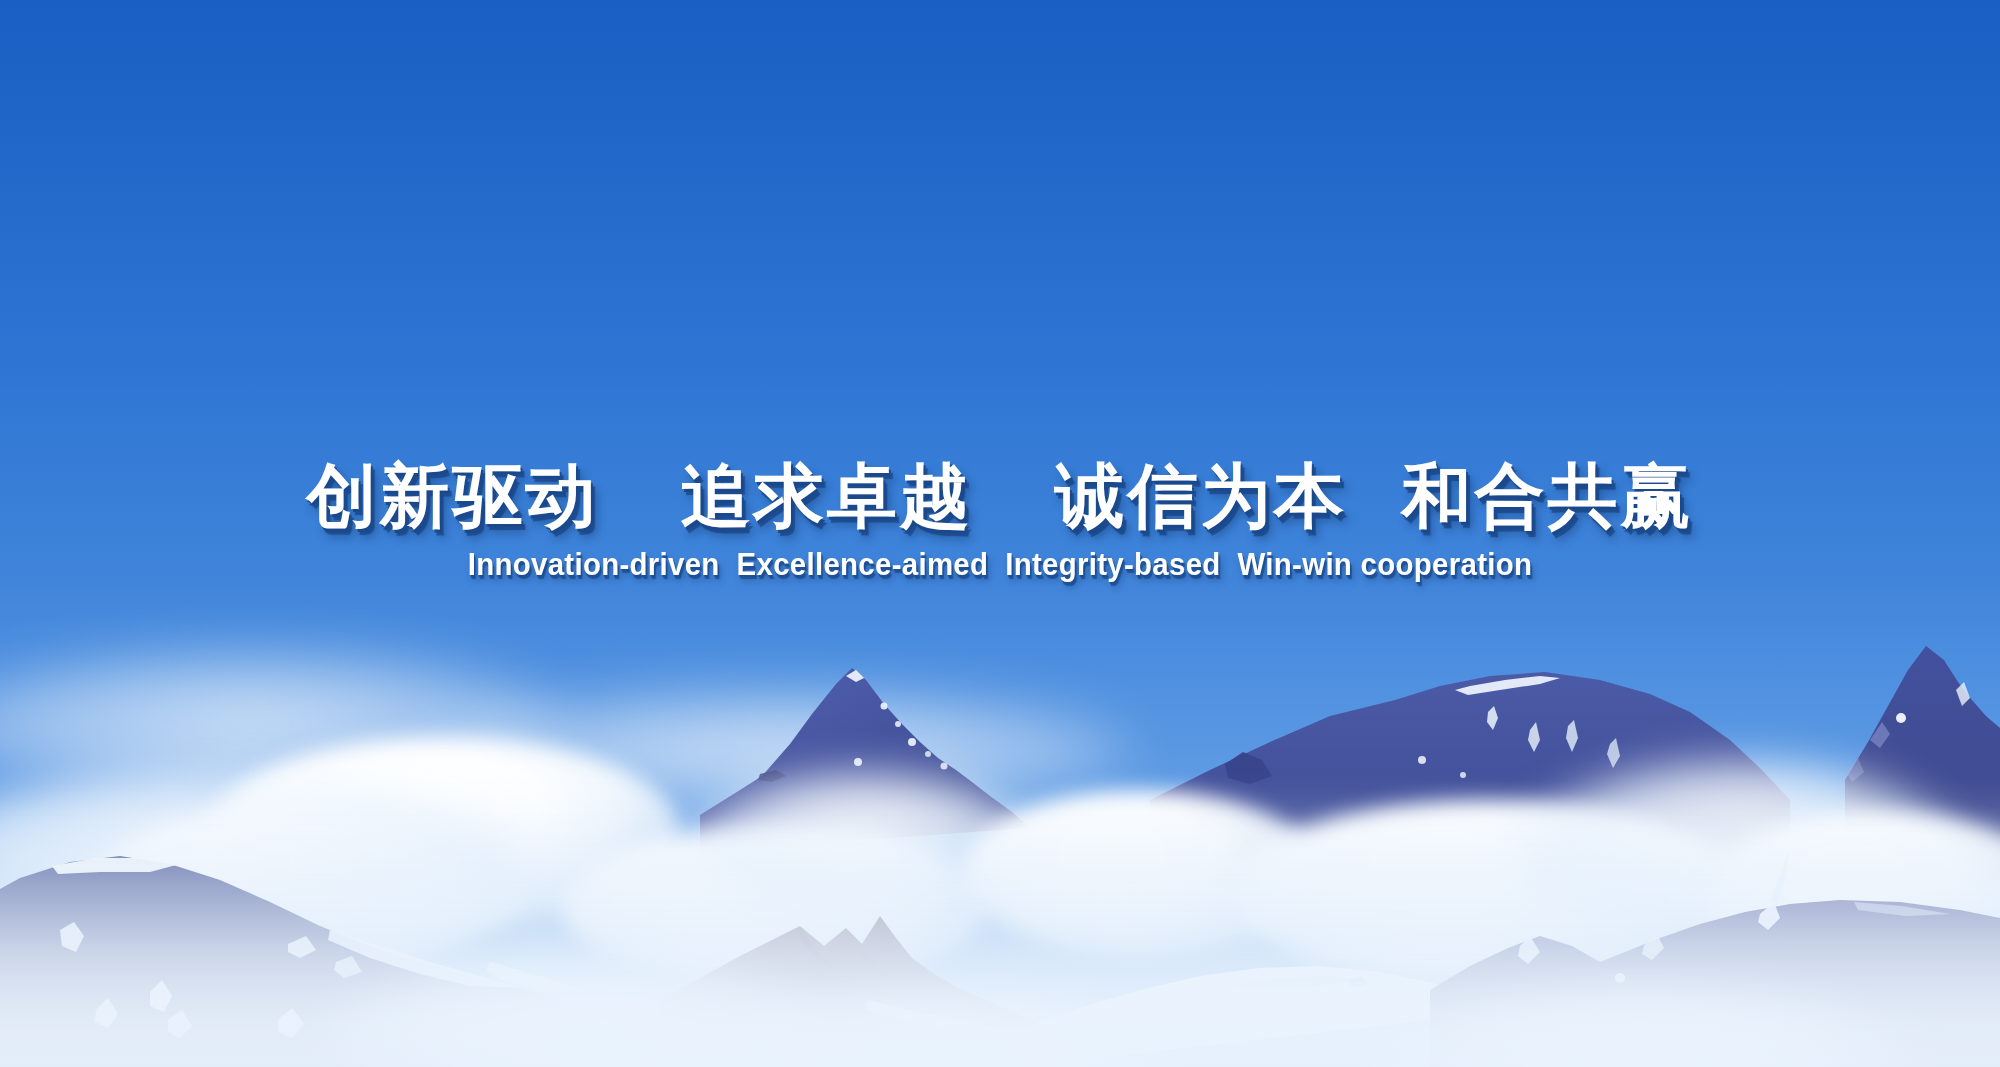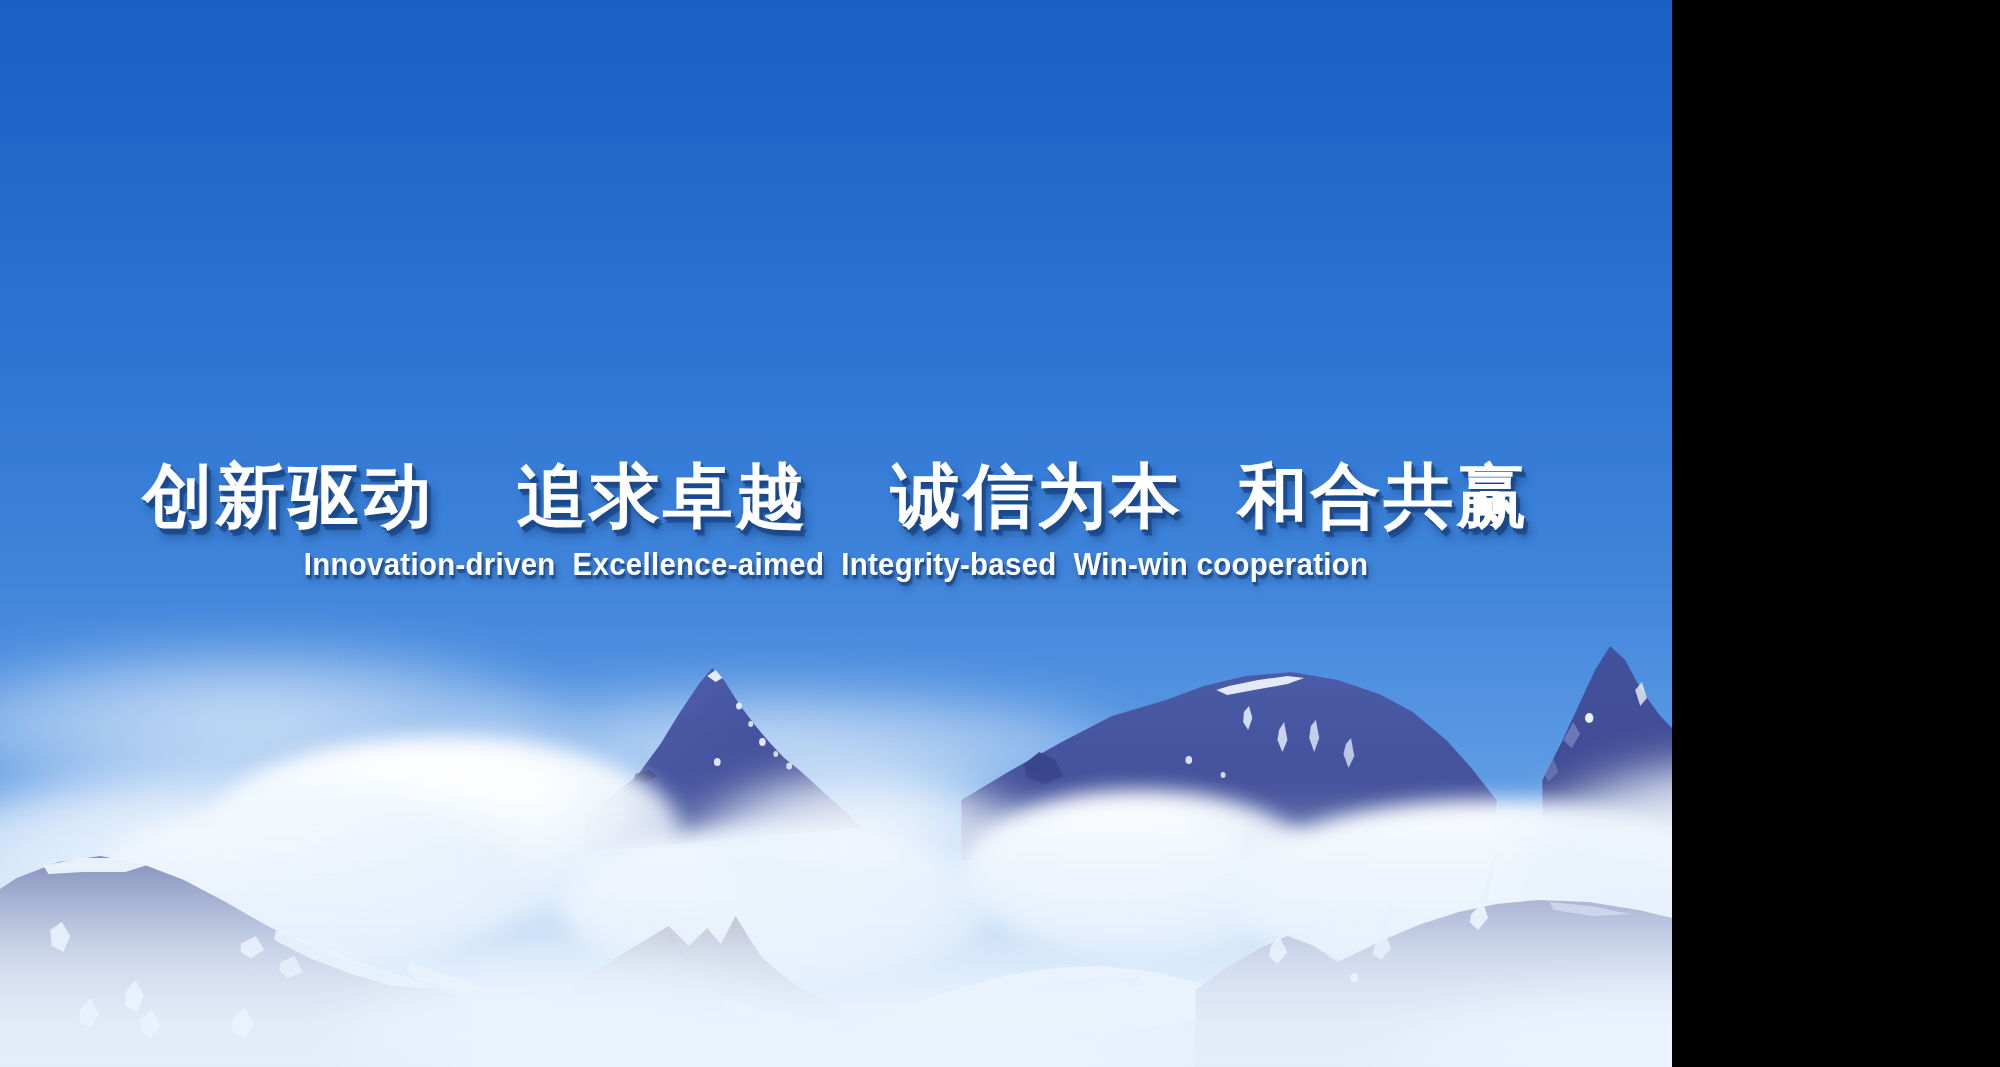--- a/index.html
+++ b/index.html
@@ -7,21 +7,21 @@
     margin: 0;
     padding: 0;
     background: #000;
   }
   body {
     font-family: "Liberation Sans", sans-serif;
   }
 
   .stage {
     position: relative;
-    width: 1672px;
+    width: 2000px;
     height: 1067px;
     overflow: hidden;
     background: #2a6fd0;
   }
 
   
   .sky {
     position: absolute;
     inset: 0;
     background: linear-gradient(to bottom,

